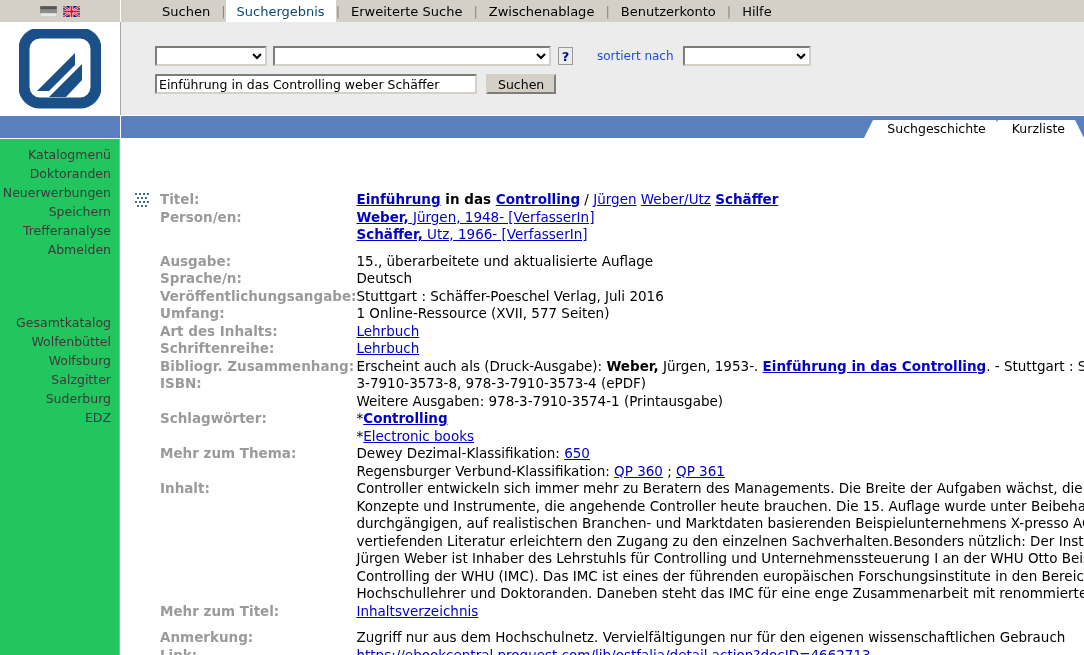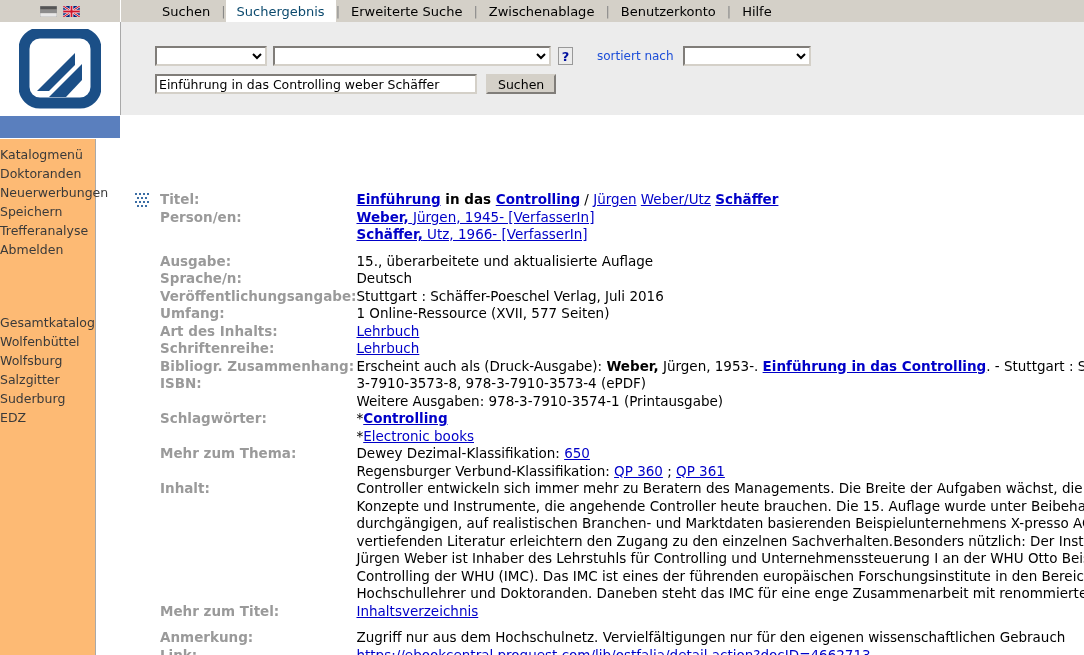--- a/index.html
+++ b/index.html
@@ -101,23 +101,23 @@
     border-left:9px solid transparent; border-bottom:18px solid #ffffff;
   }
   .tab::after {
     content:""; position:absolute; right:-9px; top:0;
     border-right:9px solid transparent; border-bottom:18px solid #ffffff;
   }
   .tab.last { margin-right:9px; }
 
   
   .sidebar {
-    position:absolute; left:0; top:139px; width:96px; bottom:0;
-    background:#fdba74; border-right:1px solid #a9a9a9;
-    text-align:left; padding-top:6px; box-sizing:border-box;
+    position:absolute; left:0; top:139px; width:120px; bottom:0;
+    background:#22c55e; border-right:1px solid #a9a9a9;
+    text-align:right; padding-top:6px; box-sizing:border-box;
   }
   .sb-item {
     display:block; color:#3a3a3a; font-size:12.5px; line-height:19px;
     padding-right:8px; text-decoration:none; cursor:pointer; white-space:nowrap;
   }
   .sb-gap { height:54px; }
 
   
   .main {
     position:absolute; left:121px; top:139px; right:0; bottom:0;
@@ -211,20 +211,26 @@
         <option>Erscheinungsjahr</option>
       </select>
     </div>
     <div class="searchrow2">
       <input class="qbox" type="text" value="Einführung in das Controlling weber Schäffer" style="">
       <button class="btn">Suchen</button>
     </div>
   </div>
 
   <div class="bluebar-left"></div>
+  <div class="bluebar">
+    <div class="tabs">
+      <div class="tab">Suchgeschichte</div>
+      <div class="tab last">Kurzliste</div>
+    </div>
+  </div>
 
   <div class="sidebar">
     <a class="sb-item">Katalogmenü</a>
     <a class="sb-item">Doktoranden</a>
     <a class="sb-item">Neuerwerbungen</a>
     <a class="sb-item">Speichern</a>
     <a class="sb-item">Trefferanalyse</a>
     <a class="sb-item">Abmelden</a>
     <div class="sb-gap"></div>
     <a class="sb-item">Gesamtkatalog</a>
@@ -259,21 +265,21 @@
       </svg>
 
       <table class="fields">
         <tbody>
             <tr>
           <td class="lbl">Titel:</td>
           <td class="val"><a class="lnk b">Einführung</a><span class="b plain"> in das </span><a class="lnk b">Controlling</a><span class="plain"> / </span><a class="lnk">Jürgen</a><span> </span><a class="lnk">Weber/Utz</a><span> </span><a class="lnk b">Schäffer</a></td>
         </tr>
         <tr>
           <td class="lbl">Person/en:</td>
-          <td class="val"><a class="lnk b">Weber,</a><a class="lnk"> Jürgen, 1945- [VerfasserIn]</a></td>
+          <td class="val"><a class="lnk b">Weber,</a><a class="lnk"> Jürgen, 1948- [VerfasserIn]</a></td>
         </tr>
         <tr>
           <td class="lbl"></td>
           <td class="val"><a class="lnk b">Schäffer,</a><a class="lnk"> Utz, 1966- [VerfasserIn]</a></td>
         </tr>
         <tr class="spacer-row">
               <td></td>
               <td></td>
             </tr>
         <tr>

